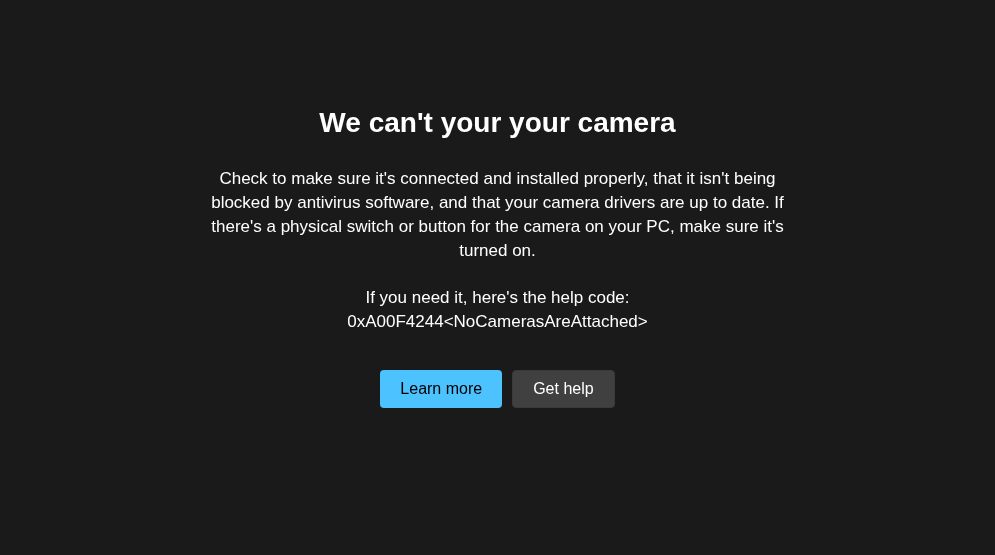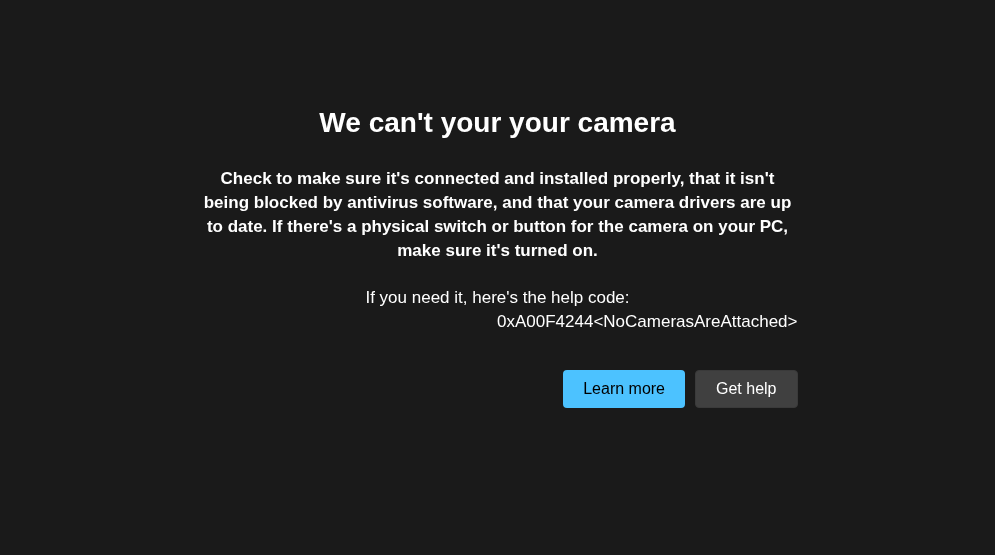--- a/index.html
+++ b/index.html
@@ -28,38 +28,37 @@
       font-size: 28px;
       font-weight: 600;
       margin-bottom: 28px;
       color: #ffffff;
     }
     .error-description {
       font-size: 17px;
       line-height: 1.4;
       color: #ffffff;
       margin-bottom: 24px;
-      font-weight: 700;
+      font-weight: 400;
     }
     .error-code-intro {
       font-size: 17px;
       line-height: 1.4;
       color: #ffffff;
       margin-bottom: 0;
     }
     .error-code {
       font-size: 17px;
       line-height: 1.4;
       color: #ffffff;
       margin-bottom: 36px;
-      text-align: right;
     }
     .button-row {
       display: flex;
-      justify-content: flex-end;
+      justify-content: center;
       gap: 10px;
     }
     .btn {
       font-family: inherit;
       font-size: 16px;
       padding: 9px 20px;
       border-radius: 4px;
       cursor: pointer;
       border: none;
       font-weight: 400;

